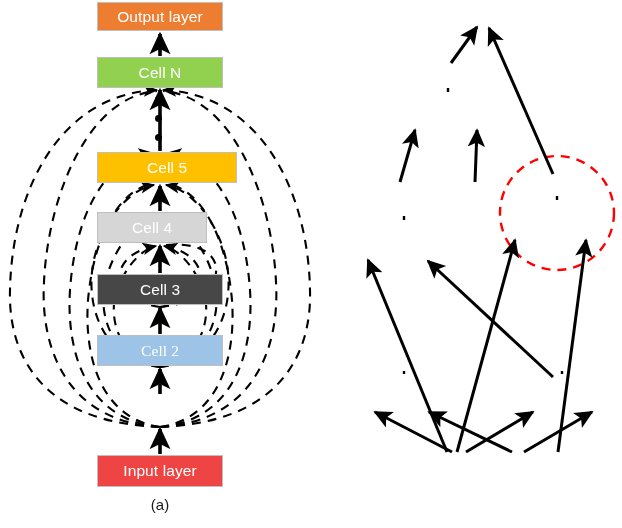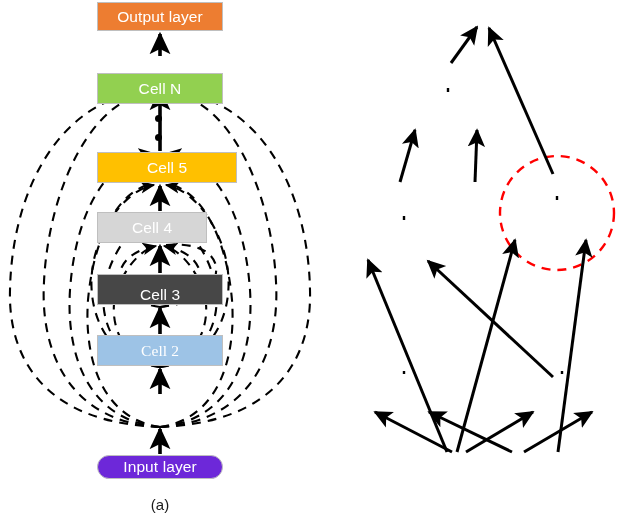--- a/index.html
+++ b/index.html
@@ -115,36 +115,36 @@
         <path d="M160,367 C 206,360 220,320 216,290 C 212,258 188,222 165,216"></path>
         <path d="M160,367 C 196,358 208,330 206,304 C 202,276 182,250 164,246" marker-end="url(#arrHeadSm)"></path>
         <path d="M160,307 C 192,302 202,288 200,272 C 196,256 178,248 164,246"></path>
         <path d="M160,307 C 206,302 218,284 216,266 C 212,248 190,243 166,245"></path>
       </g>
     </svg>
 
     <div class="cellbox" style="left:97px;  top:2px;   width:126px; height:29px; background:#ed7d31;">
       <span>Output layer</span>
     </div>
-    <div class="cellbox" style="left:97px;  top:57px;  width:126px; height:31px; background:#92d050;margin-top:16px;">
+    <div class="cellbox" style="left:97px;  top:57px;  width:126px; height:31px; background:#92d050;">
       <span>Cell N</span>
     </div>
     <div class="cellbox" style="left:97px;  top:152px; width:140px; height:31px; background:#ffc000;">
       <span>Cell 5</span>
     </div>
     <div class="cellbox" style="left:97px;  top:212px; width:110px; height:31px; background:#d6d6d6;">
       <span>Cell 4</span>
     </div>
-    <div class="cellbox" style="left:97px;  top:274px; width:126px; height:31px; background:#474747;align-items:flex-end;">
+    <div class="cellbox" style="left:97px;  top:274px; width:126px; height:31px; background:#474747;">
       <span>Cell 3</span>
     </div>
     <div class="cellbox" style="left:97px;  top:335px; width:126px; height:31px; background:#9dc3e6;font-family:Liberation Serif, serif;">
       <span>Cell 2</span>
     </div>
-    <div class="cellbox" style="left:97px;  top:455px; width:126px; height:24px; background:#6d28d9;border-radius:12px;">
+    <div class="cellbox" style="left:97px;  top:455px; width:126px; height:32px; background:#ef4444;">
       <span>Input layer</span>
     </div>
 
     <div class="dot" style="left:155px; top:96px;"></div>
     <div class="dot" style="left:155px; top:115px;"></div>
     <div class="dot" style="left:155px; top:134px;"></div>
 
     <div class="caption" style="left:130px; top:496px;">(a)</div>
   </div>
 

